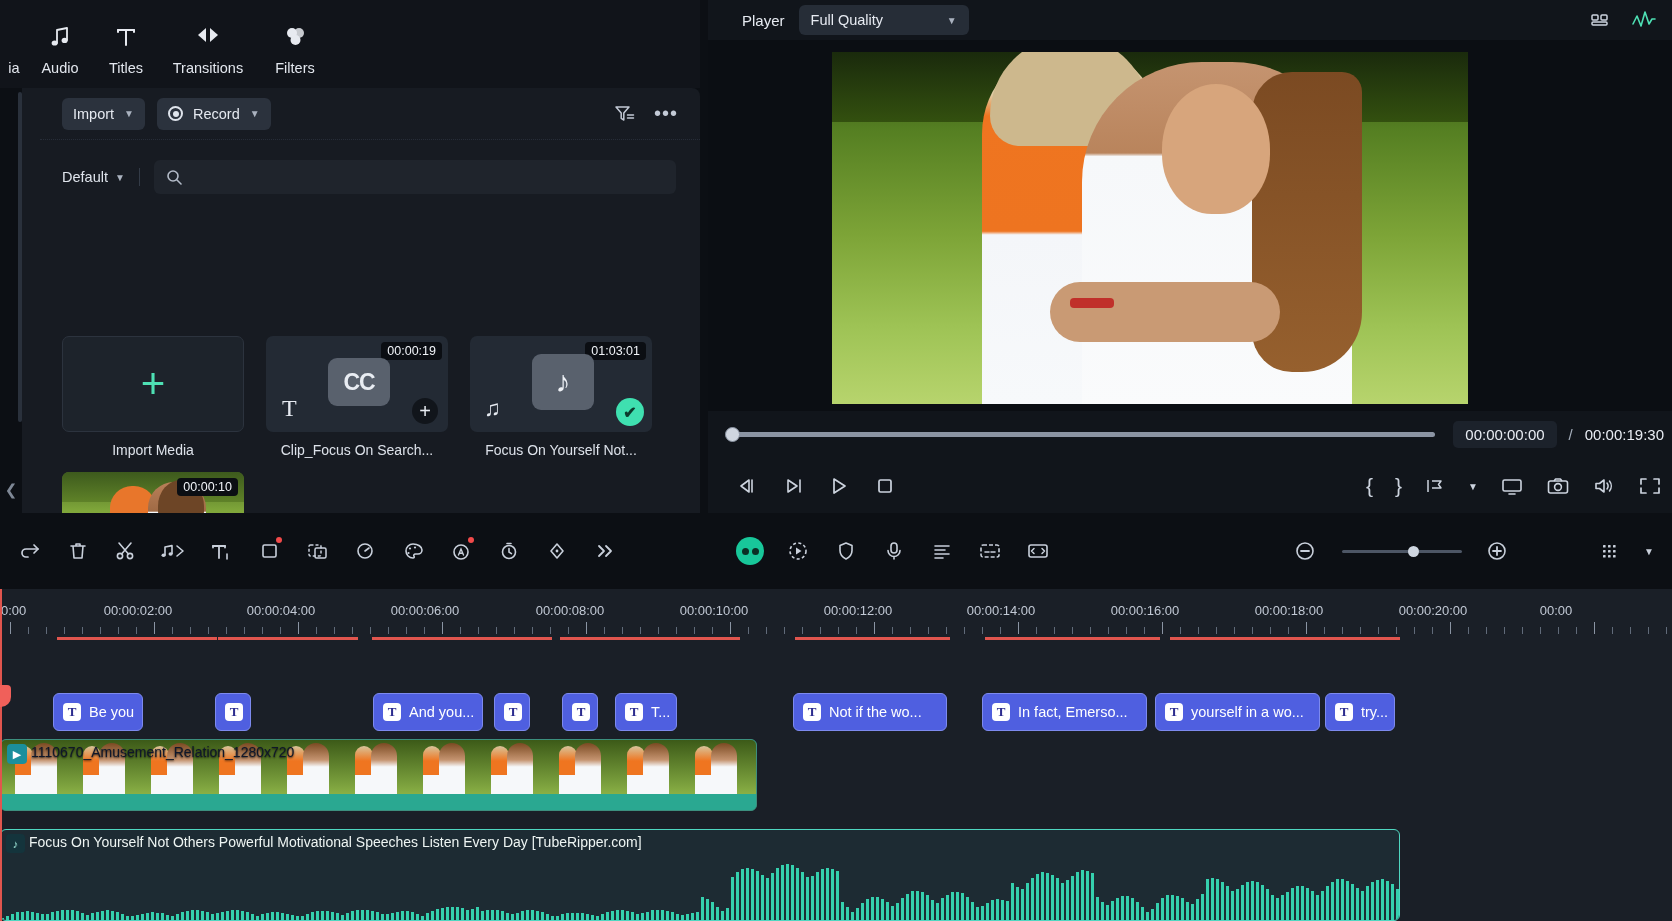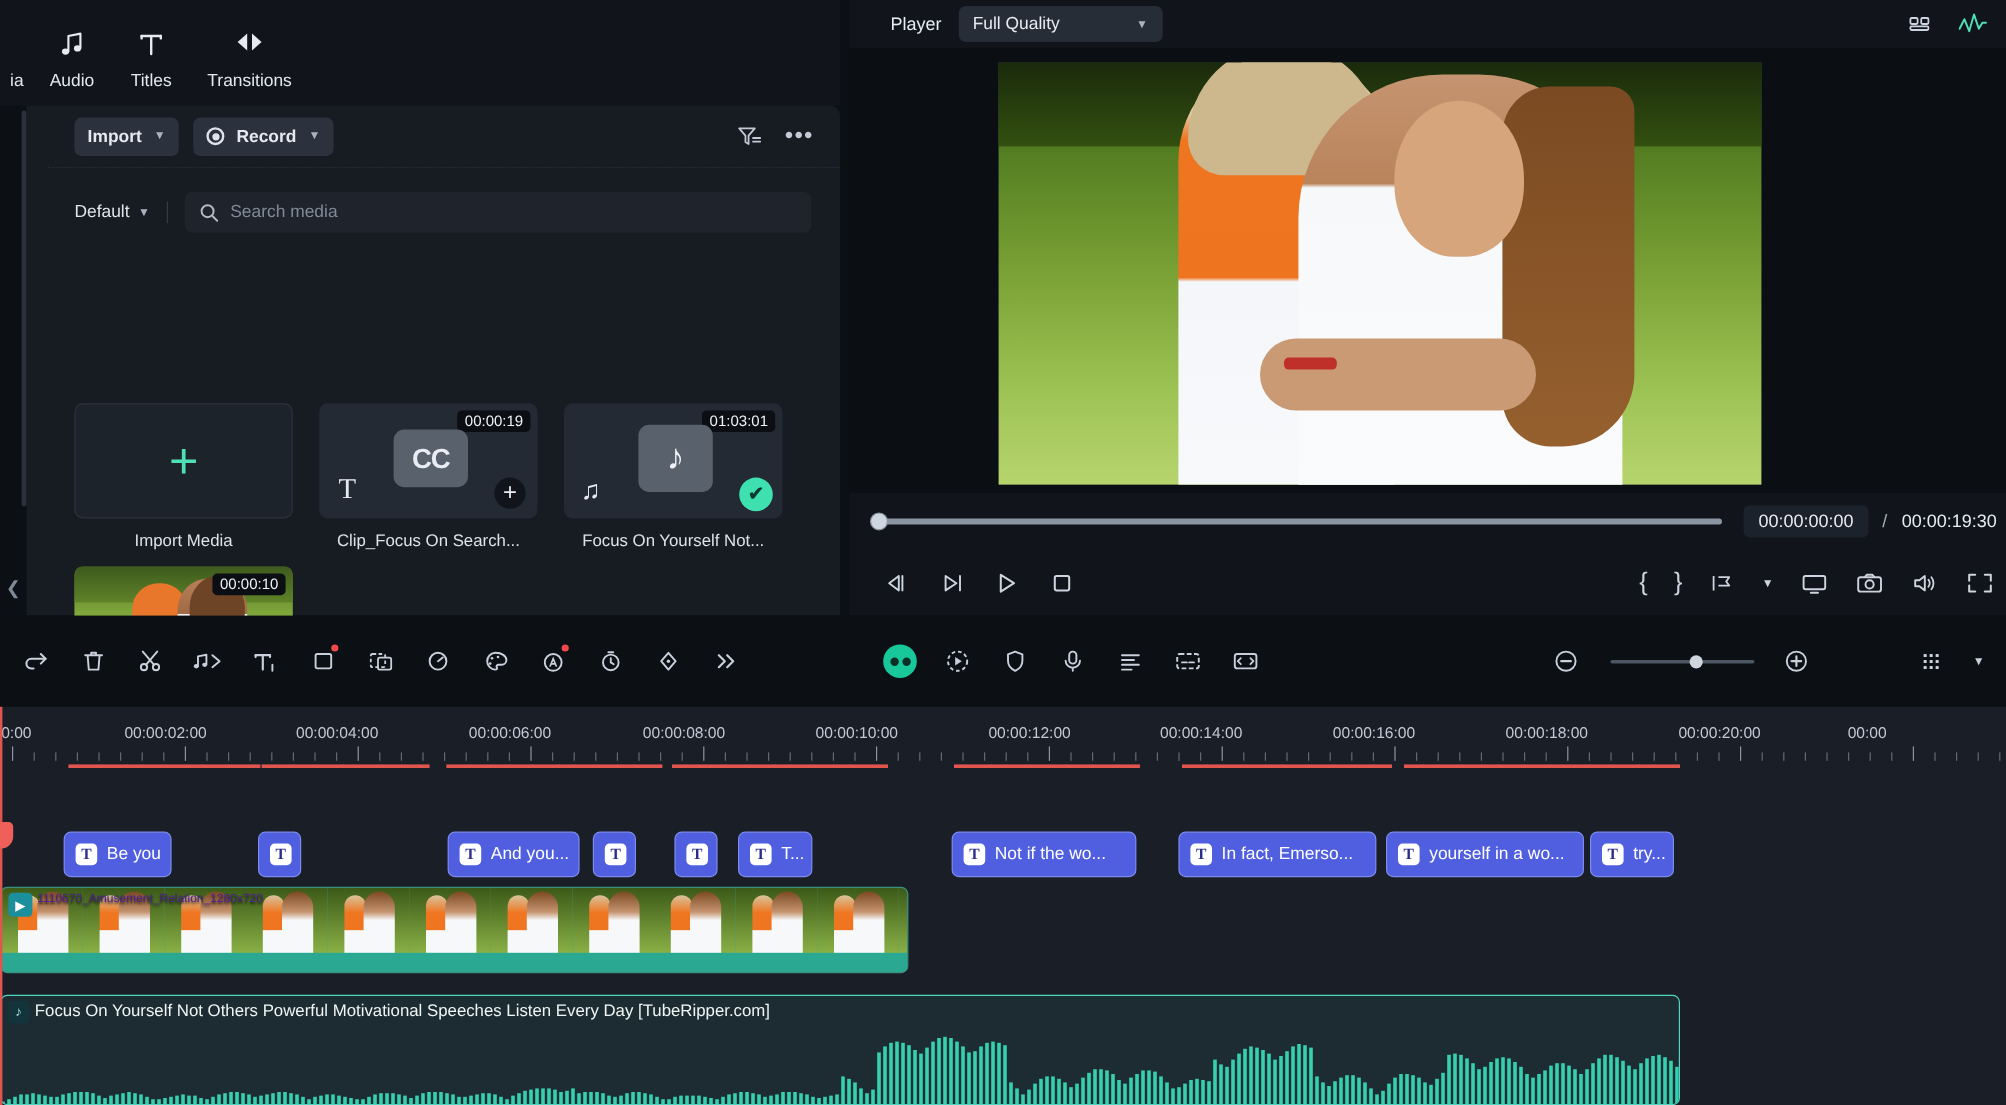--- a/index.html
+++ b/index.html
@@ -47,21 +47,21 @@
     color: #7f8896; font-size: 15px; cursor: pointer;
   }
   .media-toolbar {
     position: absolute; left: 40px; top: 0px; width: 660px; height: 52px;
     display: flex; align-items: center; padding: 0 22px 0 22px;
     border-bottom: 1px dotted #272d38;
   }
   .btn-import, .btn-record {
     display: flex; align-items: center; gap: 10px;
     background: #2b323d; border-radius: 6px; height: 32px;
-    padding: 0 11px; font-size: 14.5px; color: #e5e9f0; cursor: pointer; font-weight: bold;
+    padding: 0 11px; font-size: 14.5px; color: #e5e9f0; cursor: pointer;
   }
   .btn-record { margin-left: 12px; }
   .caret { font-size: 10px; color: #aab2bf; }
   .rec-dot {
     width: 15px; height: 15px; border-radius: 50%;
     border: 2px solid #dfe4ec; display: inline-block; position: relative;
   }
   .rec-dot::after {
     content:''; position:absolute; inset:2.5px; border-radius:50%; background:#dfe4ec;
   }
@@ -291,21 +291,21 @@
     border:1px solid #3c8f7e; background:#2aa891;
   }
   .vclip-strip { position:absolute; left:0; top:0; right:0; height:56px; display:flex; overflow:hidden; }
   .vframe { width:68px; height:56px; position:relative; flex:none; background:linear-gradient(180deg,#3c5a18,#8cb347); }
   .vframe .p1 { position:absolute; left:14px; top:6px; width:18px; height:50px; border-radius:9px 9px 0 0;
     background:linear-gradient(180deg,#d8c49b 0%,#ef7520 30%,#ef7520 58%,#f6f8fa 59%); }
   .vframe .p2 { position:absolute; left:30px; top:3px; width:26px; height:53px; border-radius:13px 13px 0 0;
     background:linear-gradient(180deg,#7b4a22 0%,#c59470 32%,#f6f8fa 45%); }
   .vclip-bottom { position:absolute; left:0; right:0; bottom:0; height:16px; background:#2aa891; }
   .vclip-title {
-    position:absolute; left:30px; top:4px; font-size:10px; color:#4c1d95; z-index:5;
+    position:absolute; left:30px; top:4px; font-size:14px; color:#0f172a; z-index:5;
     text-shadow: 0 1px 2px rgba(0,0,0,.8); white-space:nowrap;
   }
   .vclip-play {
     position:absolute; left:6px; top:4px; width:20px; height:20px; border-radius:4px;
     background:#1b8f9c; color:#fff; display:flex; align-items:center; justify-content:center; font-size:11px; z-index:6;
   }
   .track-audio {
     position:absolute; left:0; top:240px; width:1672px; height:92px;
   }
   .aclip {
@@ -360,20 +360,30 @@
       <span class="nav-icon">
         <svg width="28" height="26" viewBox="0 0 28 26" fill="none">
           <path d="M12 4 4 11l8 7V4z" fill="#e7eaf0"></path>
           <path d="M16 4l8 7-8 7V4z" fill="#e7eaf0"></path>
         </svg>
       </span>
       <span class="nav-label">Transitions</span>
     </div>
 
 
+    <div class="nav-item" style="width:78px;">
+      <span class="nav-icon">
+        <svg width="26" height="26" viewBox="0 0 26 26" fill="none">
+          <circle cx="10" cy="9" r="5" fill="#e7eaf0"></circle>
+          <circle cx="17" cy="9" r="5" fill="#e7eaf0" opacity=".85"></circle>
+          <circle cx="13.5" cy="16" r="5" fill="#e7eaf0"></circle>
+        </svg>
+      </span>
+      <span class="nav-label">Filters</span>
+    </div>
 
 
   </div>
 
   <div class="media-panel">
     <div class="media-rail">
       <div class="media-rail-line"></div>
       <div class="rail-back">❮</div>
     </div>
 
@@ -403,21 +413,20 @@
         <span class="caret">▼</span>
       </div>
       <div class="vdiv"></div>
       <div class="search-box">
         <span>
           <svg width="16" height="16" viewBox="0 0 16 16" fill="none">
             <circle cx="7" cy="7" r="5" stroke="#b3bbc8" stroke-width="1.6"></circle>
             <path d="M11 11l4 4" stroke="#b3bbc8" stroke-width="1.6" stroke-linecap="round"></path>
           </svg>
         </span>
-        <input placeholder="Search media" style="">
       </div>
     </div>
 
     <div class="media-grid">
       <div class="grid-row">
 
         <div class="card">
           <div class="thumb dashed">
             <span class="plus-big">+</span>
           </div>

